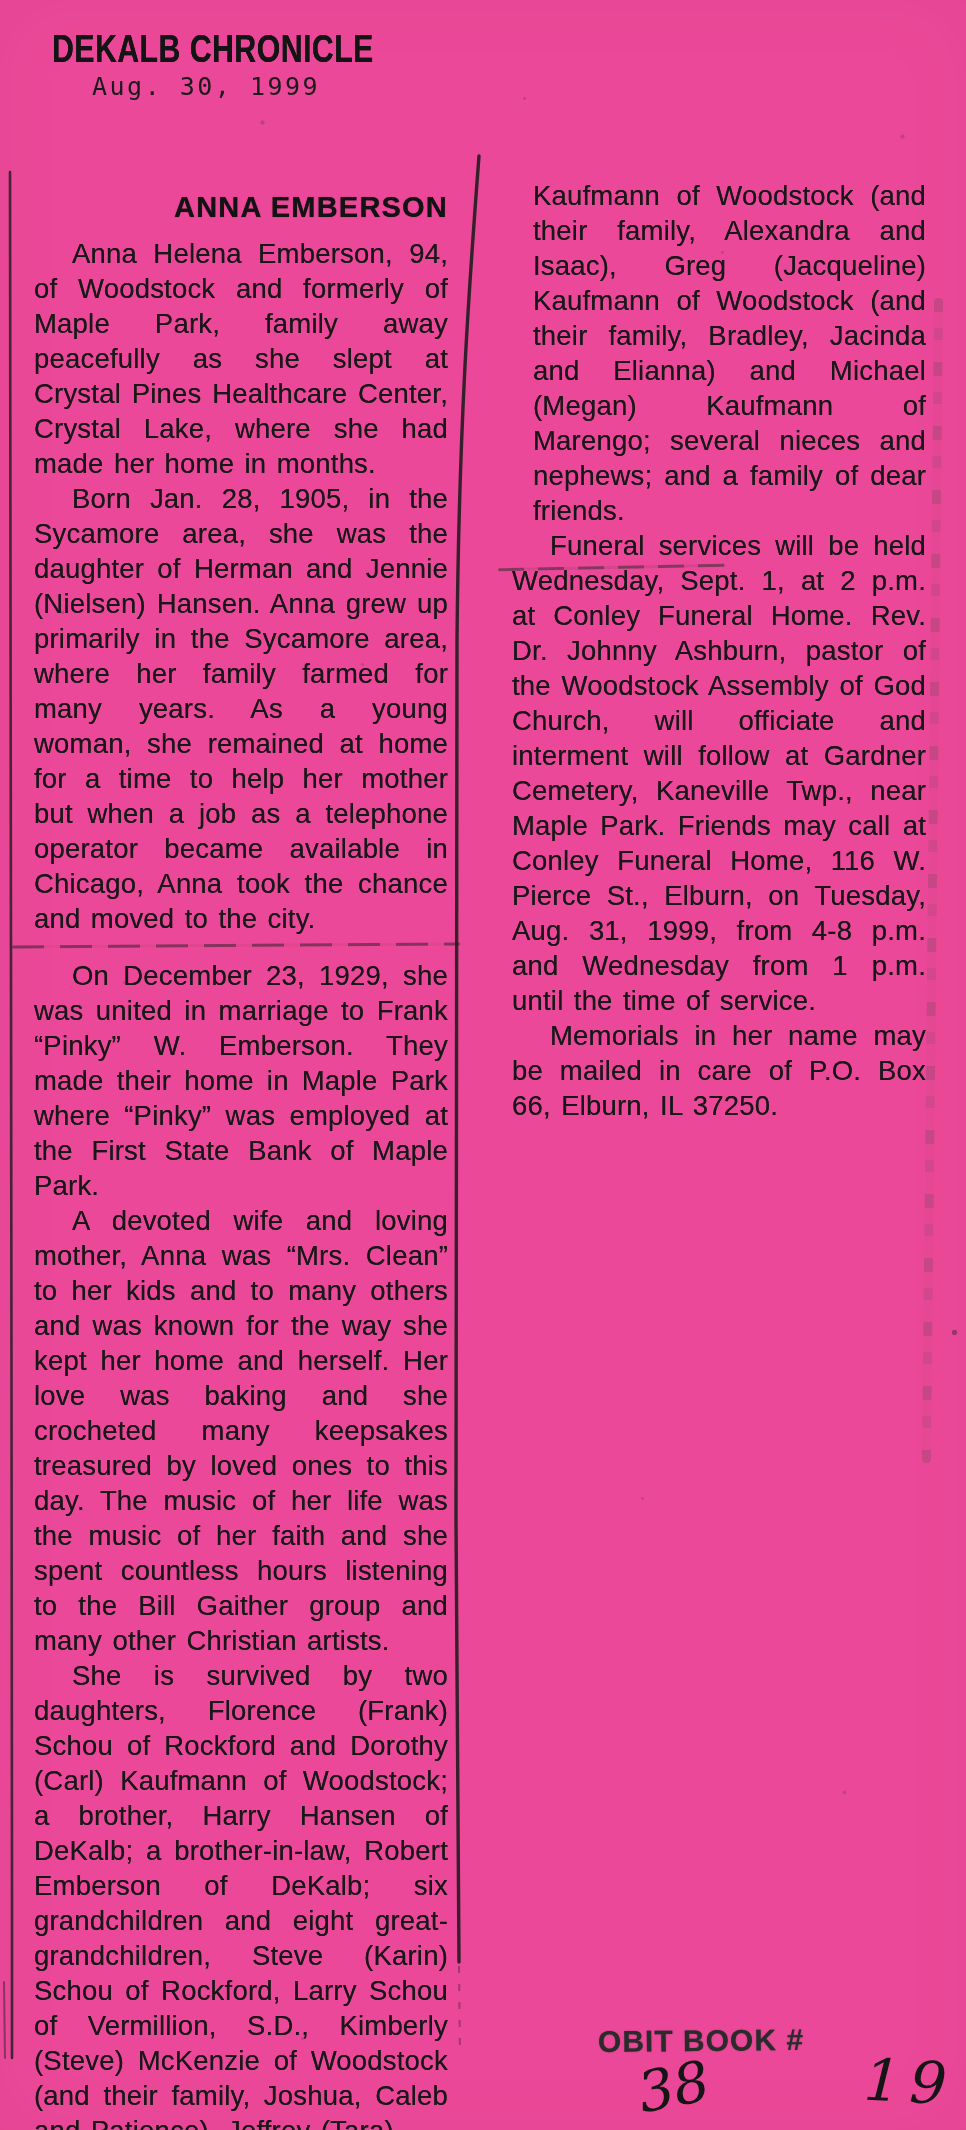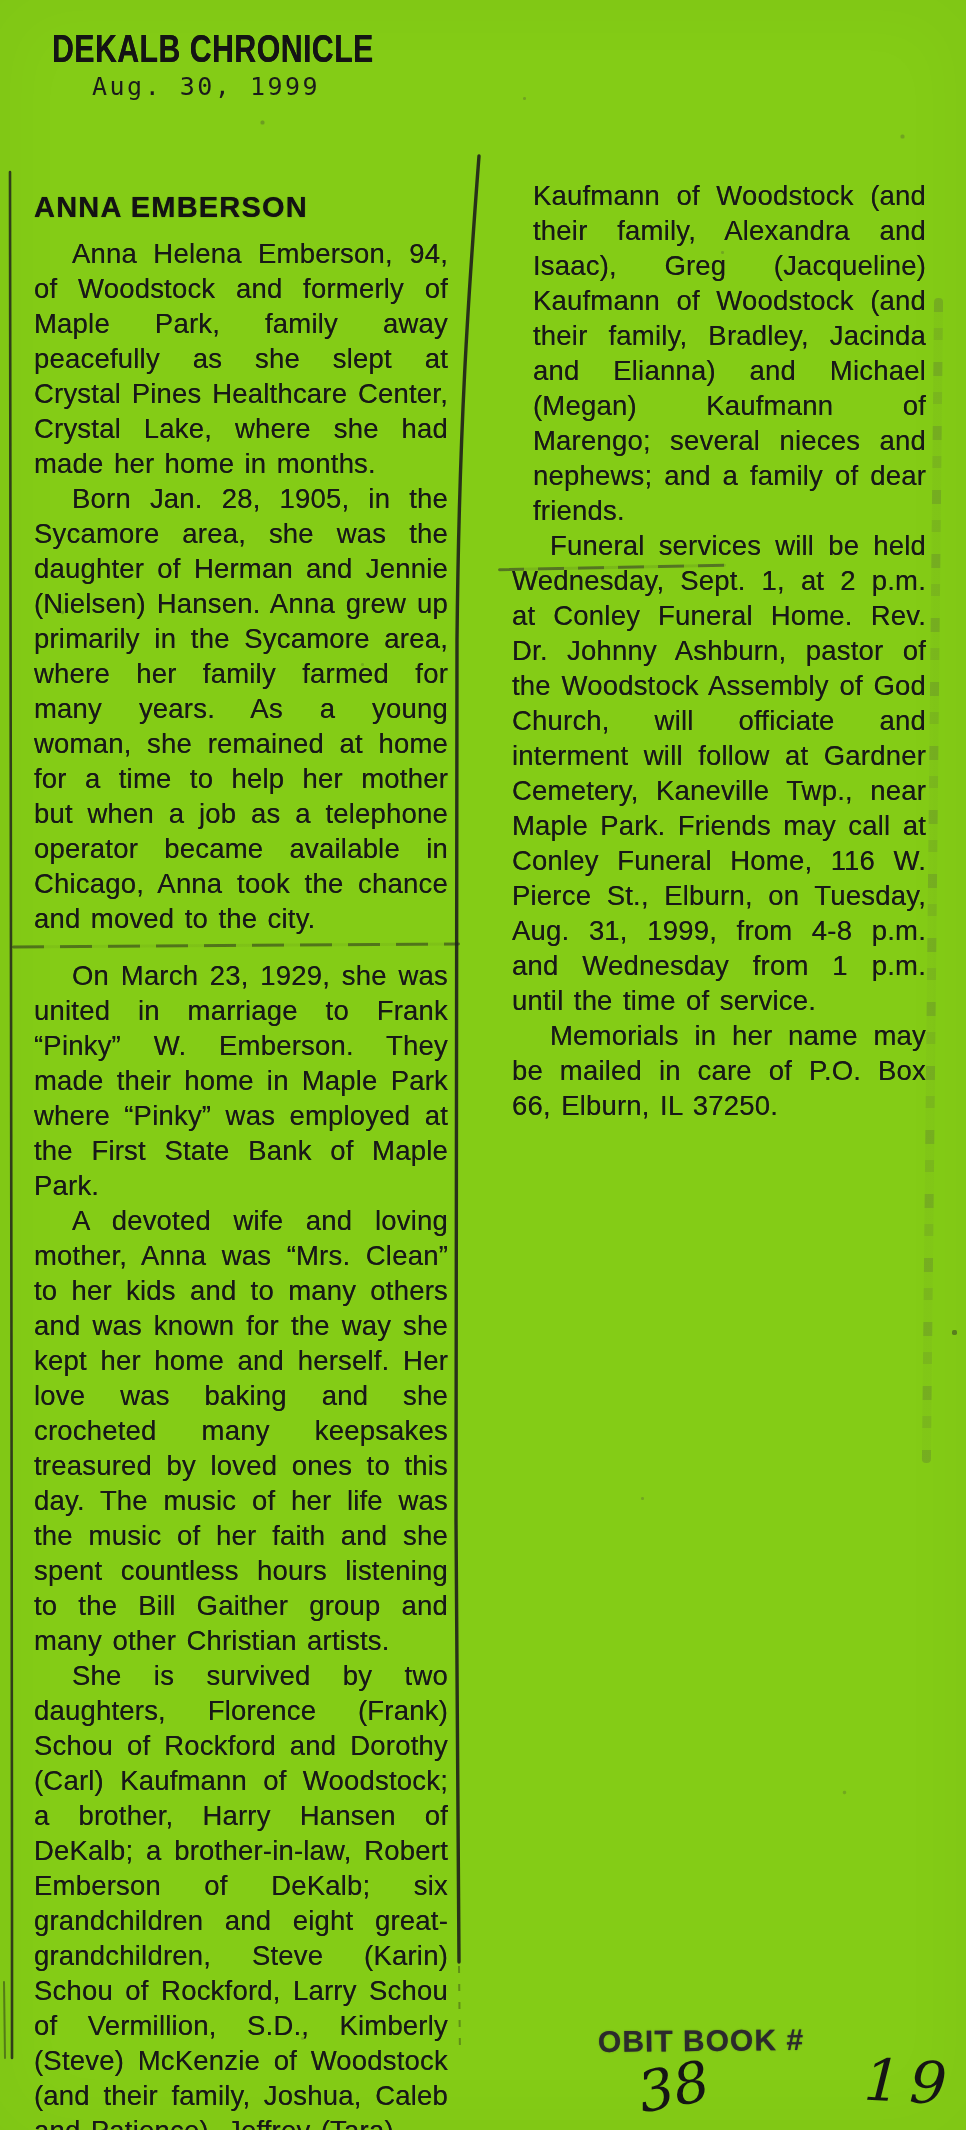--- a/index.html
+++ b/index.html
@@ -1,19 +1,19 @@
 <!DOCTYPE html>
 <html><head>
 <meta charset="utf-8">
 <style>
   html,body{margin:0;padding:0;background:#e9e8e4;}
   .page{
     position:relative;
     width:966px;height:2130px;
-    background:#84cc16;
+    background:#ec4899;
     overflow:hidden;
     font-family:"Liberation Sans","DejaVu Sans",sans-serif;
     color:#1a1a1a;
     box-shadow:inset 0 0 80px rgba(0,0,0,0.04);
   }
   
   .masthead-title{
     position:absolute;left:52px;top:28px;
     font-size:37px;font-weight:700;letter-spacing:0.5px;
     color:#141414;white-space:nowrap;
@@ -42,21 +42,21 @@
     margin:0;font-size:27.5px;line-height:35px;
     text-align:justify;text-indent:38px;
     word-spacing:2.5px;letter-spacing:0.2px;
     color:#181818;text-shadow:0 0 0.6px rgba(20,20,20,0.75);
   }
   .col p.no-indent{text-indent:0;margin-left:21px;}
   .col-left{left:34px;top:190px;}
   .col-right{left:512px;top:178px;}
   .obit-title{
     margin:0 0 12px 0;font-size:29px;line-height:34px;font-weight:700;
-    text-align:left;letter-spacing:1.2px;color:#131313;
+    text-align:right;letter-spacing:1.2px;color:#131313;
     text-shadow:0 0 0.8px rgba(10,10,10,0.8);
   }
   
   .crease{position:relative;height:14px;margin:2px 0 6px -22px;width:448px;}
   .crease::after{
     content:"";position:absolute;left:0;right:0;top:6px;height:3px;
     background:repeating-linear-gradient(90deg,
       rgba(30,30,30,0.5) 0 32px, rgba(30,30,30,0.06) 32px 48px);
     transform:rotate(-0.4deg);border-radius:2px;
   }
@@ -118,21 +118,21 @@
     <path d="M459 1966 L 460 2056" fill="none" stroke="#1b1b1b" stroke-width="2" opacity="0.35" stroke-dasharray="7 11"></path>
   </svg>
 
   <div class="torn-edge"></div>
 
   <section class="col col-left">
     <h1 class="obit-title">ANNA EMBERSON</h1>
     <p>Anna Helena Emberson, 94, of Woodstock and formerly of Maple Park, family away peacefully as she slept at Crystal Pines Healthcare Center, Crystal Lake, where she had made her home in months.</p>
     <p>Born Jan. 28, 1905, in the Sycamore area, she was the daughter of Herman and Jennie (Nielsen) Hansen. Anna grew up primarily in the Sycamore area, where her family farmed for many years. As a young woman, she remained at home for a time to help her mother but when a job as a telephone operator became available in Chicago, Anna took the chance and moved to the city.</p>
     <div class="crease"></div>
-    <p>On March 23, 1929, she was united in marriage to Frank “Pinky” W. Emberson. They made their home in Maple Park where “Pinky” was employed at the First State Bank of Maple Park.</p>
+    <p>On December 23, 1929, she was united in marriage to Frank “Pinky” W. Emberson. They made their home in Maple Park where “Pinky” was employed at the First State Bank of Maple Park.</p>
     <p>A devoted wife and loving mother, Anna was “Mrs. Clean” to her kids and to many others and was known for the way she kept her home and herself. Her love was baking and she crocheted many keepsakes treasured by loved ones to this day. The music of her life was the music of her faith and she spent countless hours listening to the Bill Gaither group and many other Christian artists.</p>
     <p>She is survived by two daughters, Florence (Frank) Schou of Rockford and Dorothy (Carl) Kaufmann of Woodstock; a brother, Harry Hansen of DeKalb; a brother-in-law, Robert Emberson of DeKalb; six grandchildren and eight great-grandchildren, Steve (Karin) Schou of Rockford, Larry Schou of Vermillion, S.D., Kimberly (Steve) McKenzie of Woodstock (and their family, Joshua, Caleb and Patience), Jeffrey (Tara)</p>
   </section>
 
   <section class="col col-right">
     <p class="no-indent">Kaufmann of Woodstock (and their family, Alexandra and Isaac), Greg (Jacqueline) Kaufmann of Woodstock (and their family, Bradley, Jacinda and Elianna) and Michael (Megan) Kaufmann of Marengo; several nieces and nephews; and a family of dear friends.</p>
     <p>Funeral services will be held Wednesday, Sept. 1, at 2 p.m. at Conley Funeral Home. Rev. Dr. Johnny Ashburn, pastor of the Woodstock Assembly of God Church, will officiate and interment will follow at Gardner Cemetery, Kaneville Twp., near Maple Park. Friends may call at Conley Funeral Home, 116 W. Pierce St., Elburn, on Tuesday, Aug. 31, 1999, from 4-8 p.m. and Wednesday from 1 p.m. until the time of service.</p>
     <p>Memorials in her name may be mailed in care of P.O. Box 66, Elburn, IL 37250.</p>
   </section>
 

